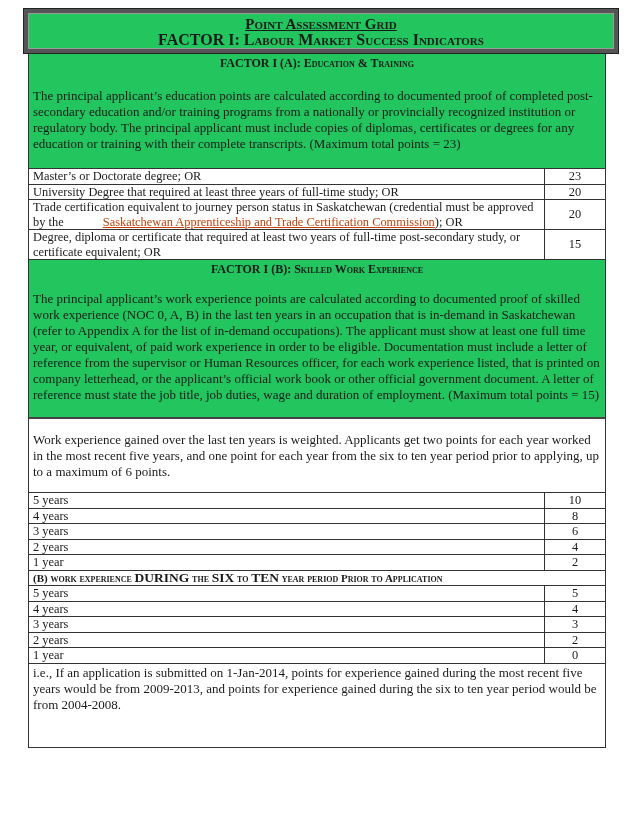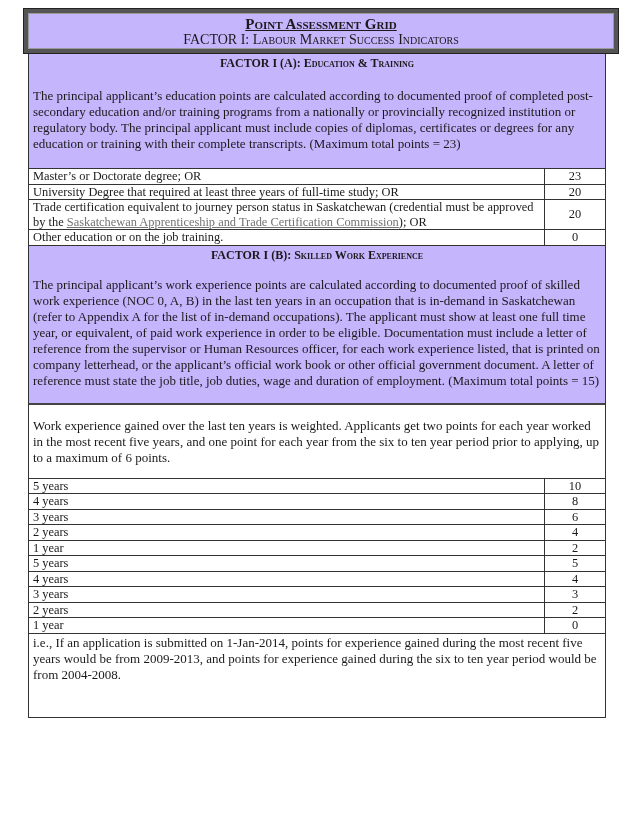--- a/index.html
+++ b/index.html
@@ -1,53 +1,53 @@
 <!DOCTYPE html>
 <html><head>
 <meta charset="utf-8">
 <style>
   html, body { margin: 0; padding: 0; background: #ffffff; }
   body {
     width: 640px; height: 828px; position: relative; overflow: hidden;
     font-family: "Liberation Serif", "DejaVu Serif", serif;
     color: #1a1a1a;
   }
-  .green { background: #c4b5fd; }
+  .green { background: #22c55e; }
   .header-box {
     position: absolute; left: 24px; top: 9px; width: 586px; height: 36px;
     border: 4px solid #555; outline: 1px solid #222; box-shadow: inset 0 0 0 1px #9a9a9a;
     text-align: center; padding-top: 0;
   }
   .header-title {
     font-size: 15px; font-weight: bold; text-decoration: underline;
     font-variant: small-caps; line-height: 17px; margin-top: 3px;
   }
   .header-sub {
-    font-size: 14px; font-weight: normal; font-variant: small-caps; line-height: 14px;
+    font-size: 16px; font-weight: bold; font-variant: small-caps; line-height: 14px;
   }
   .doc {
     position: absolute; left: 28px; top: 54px; width: 576px;
     border-left: 1px solid #333; border-right: 1px solid #333;
     border-bottom: 1px solid #333;
   }
   .section-head {
     text-align: center; font-weight: bold; font-variant: small-caps;
     font-size: 12px; line-height: 18px; height: 18px;
   }
   .para {
     font-size: 13px; line-height: 16px; padding: 0 4px;
   }
   table.pts { width: 100%; border-collapse: collapse; font-size: 12.4px; }
   table.pts td {
     border-top: 1px solid #333; padding: 0 4px; line-height: 14.5px; vertical-align: middle;
   }
   table.pts td.val {
     width: 52px; text-align: center; border-left: 1px solid #333;
   }
-  a.link { color: #737373; text-decoration: underline; }
+  a.link { color: #c2410c; text-decoration: underline; margin-left: 36px; }
   .sub-head td {
     font-weight: bold; font-variant: small-caps; font-size: 11px; line-height: 15px;
     border-top: 2px solid #555 !important;
   }
   .sub-head .big { font-size: 13.5px; }
 </style>
 </head>
 <body>
 
 <div class="header-box green">
@@ -70,22 +70,22 @@
     </tr>
     <tr>
       <td>University Degree that required at least three years of full-time study; OR</td>
       <td class="val">20</td>
     </tr>
     <tr>
       <td><span>Trade certification equivalent to journey person status in Saskatchewan (credential must be approved by the </span><a class="link" href="#">Saskatchewan Apprenticeship and Trade Certification Commission</a><span>); OR</span></td>
       <td class="val">20</td>
     </tr>
     <tr>
-      <td>Other education or on the job training.</td>
-      <td class="val">0</td>
+      <td>Degree, diploma  or certificate that required at least two years of full-time post-secondary study, or certificate equivalent; OR</td>
+      <td class="val">15</td>
     </tr>
   </tbody>
     </table>
 
   <div class="green" style="border-top:1px solid #333;">
     <div class="section-head">FACTOR I (B):  Skilled Work Experience</div>
     <div class="para" style="padding-top:13px; padding-bottom:14px;">The principal applicant’s work experience points are calculated according to documented proof of skilled work experience (NOC 0, A, B) in the last ten years in an occupation that is in-demand in Saskatchewan (refer to Appendix A for the list of in-demand occupations).  The applicant must show at least one full time year, or equivalent, of paid work experience in order to be eligible.  Documentation must include a letter of reference from the supervisor or Human Resources officer, for each work experience listed, that is printed on company letterhead, or the applicant’s official work book or other official government document.  A letter of reference must state the job title, job duties, wage and duration of employment.  (Maximum total points = 15)</div>
   </div>
 
   <div style="border-top:2px solid #444;">
@@ -107,20 +107,23 @@
       <td class="val">6</td>
     </tr>
     <tr>
       <td>2 years</td>
       <td class="val">4</td>
     </tr>
     <tr>
       <td>1 year</td>
       <td class="val">2</td>
     </tr>
+    <tr class="sub-head">
+      <td colspan="2" style="border-top:1px solid #333 !important;"><span>(B)  work experience </span><span class="big">DURING</span><span> the </span><span class="big">SIX</span><span> to </span><span class="big">TEN</span><span> year period Prior to Application</span></td>
+    </tr>
     <tr>
       <td>5 years</td>
       <td class="val">5</td>
     </tr>
     <tr>
       <td>4 years</td>
       <td class="val">4</td>
     </tr>
     <tr>
       <td>3 years</td>

